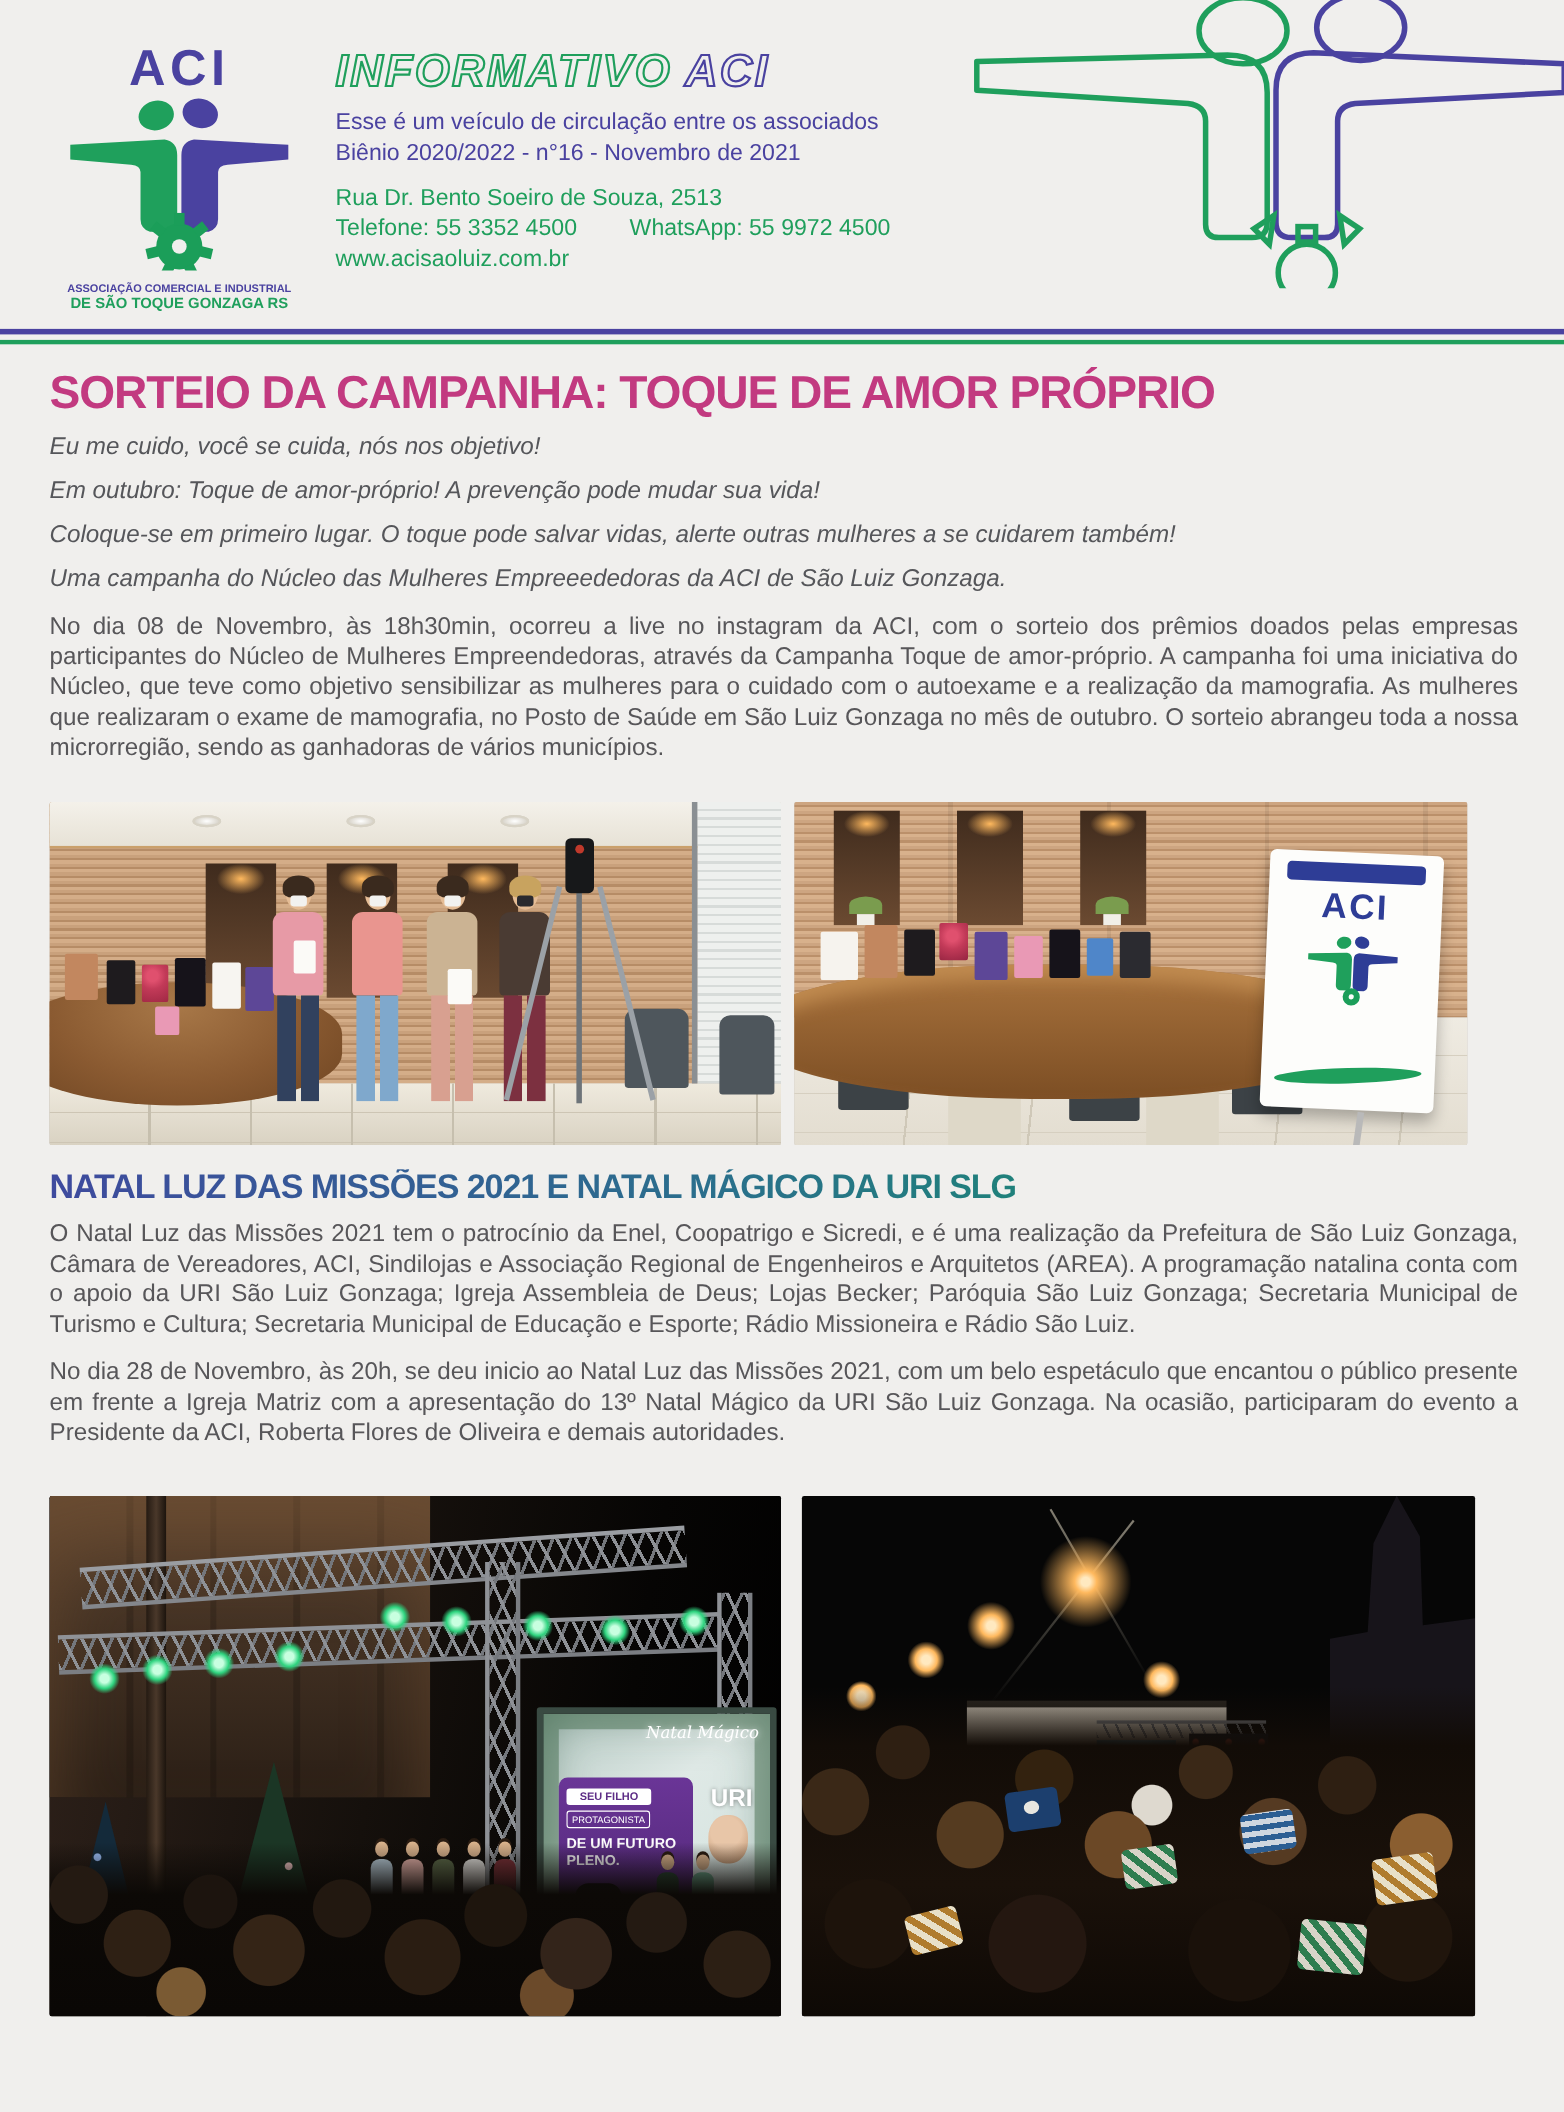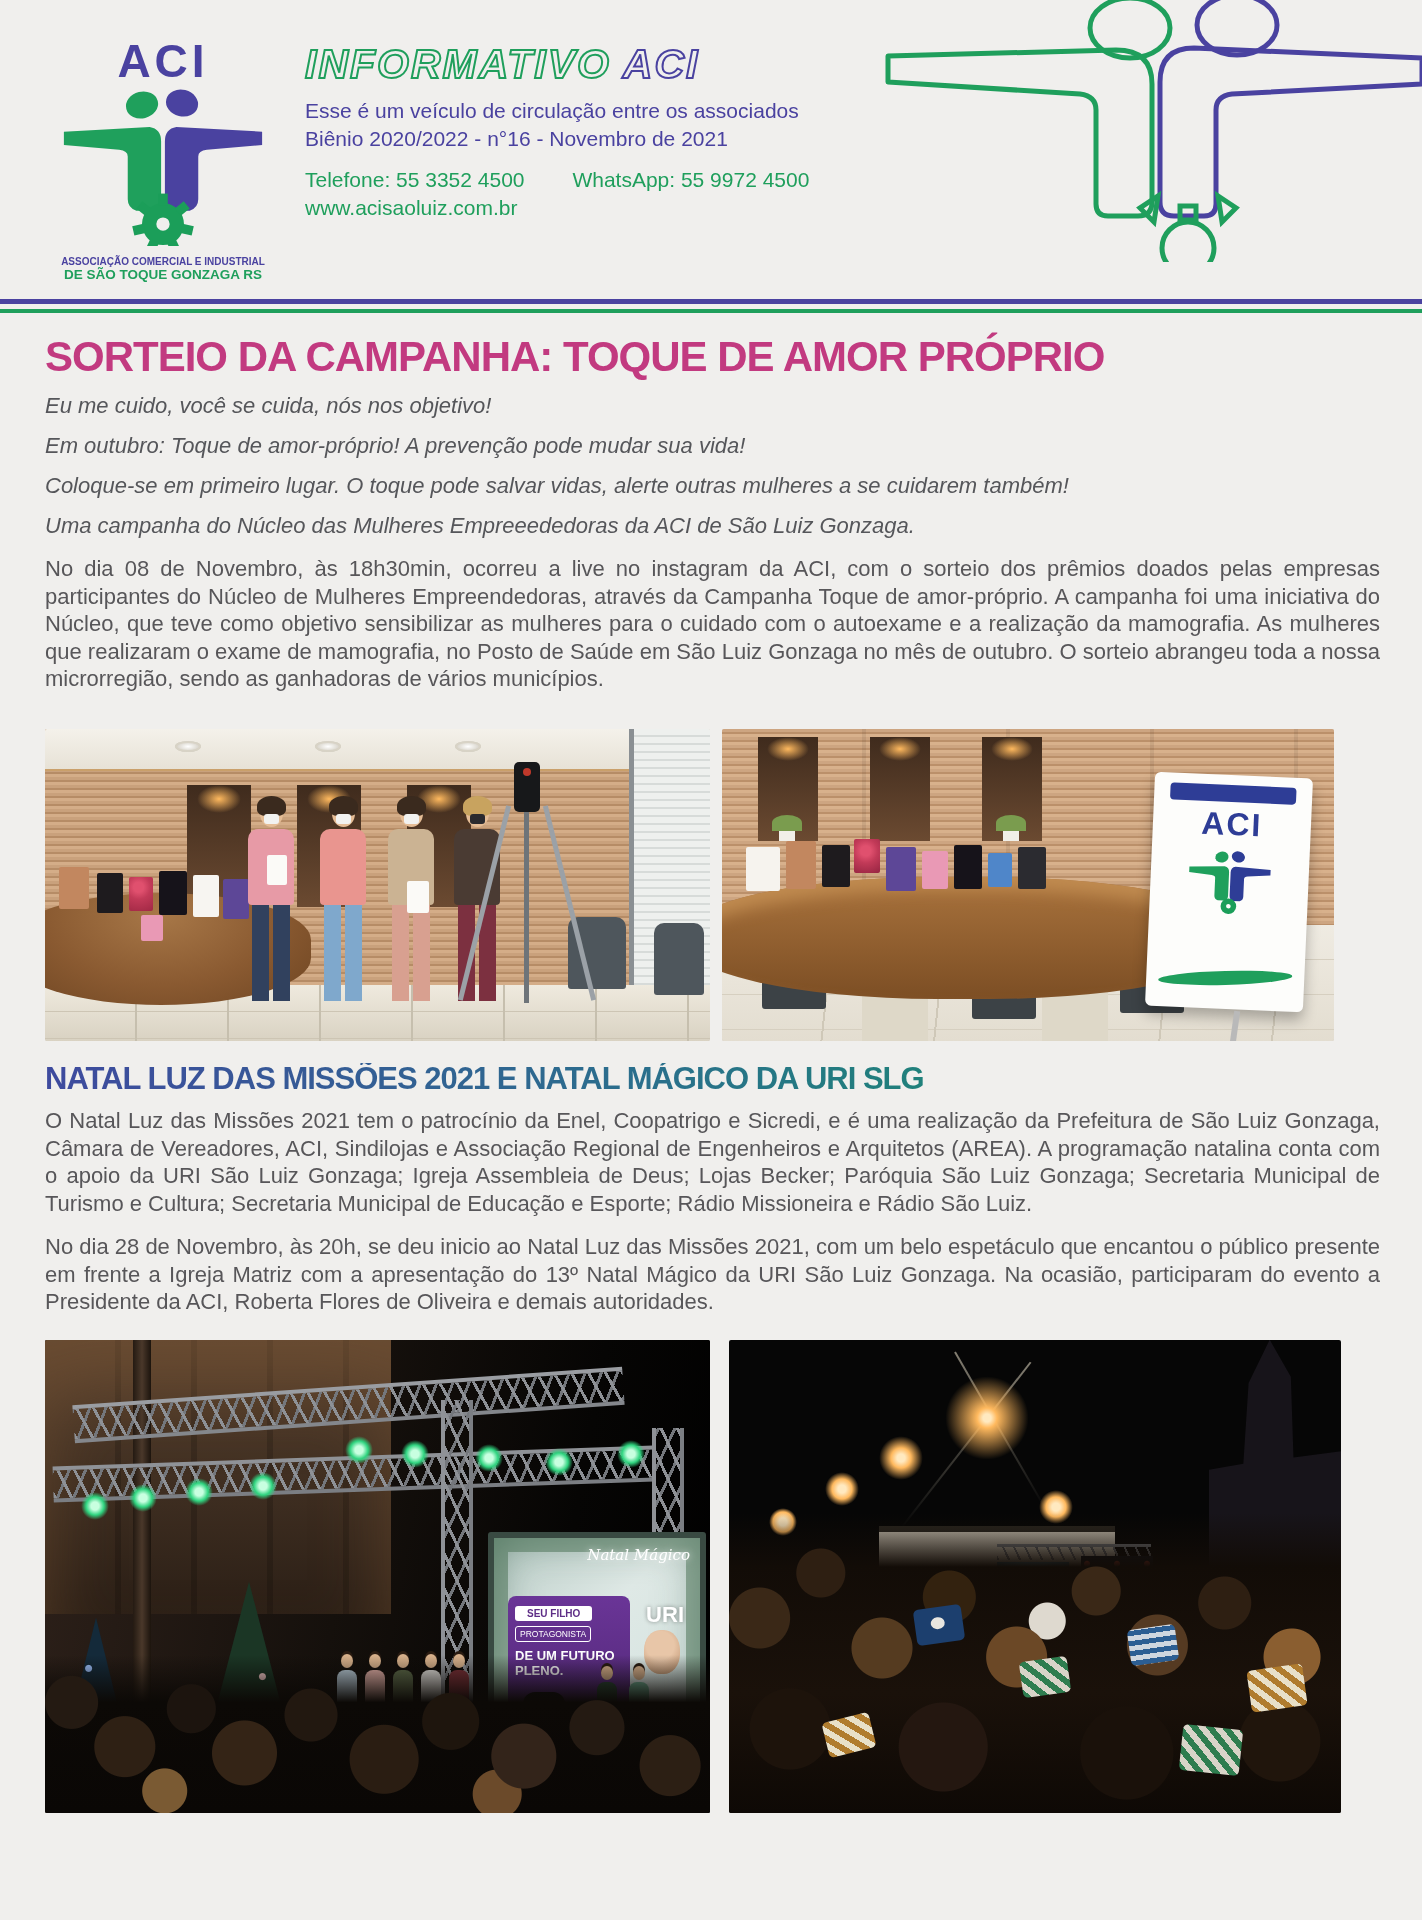--- a/index.html
+++ b/index.html
@@ -37,21 +37,21 @@
   p.body-par{margin:16px 0 0 0;font-size:22px;line-height:27.5px;text-align:justify;color:#575659;}
 
   h2.headline2{margin:22px 0 0 0;font-size:31px;line-height:1.05;font-weight:700;letter-spacing:-1px;
     background:linear-gradient(90deg,#3e4a9e 0%,#2a6f8c 45%,#0f9d5f 100%);
     -webkit-background-clip:text;background-clip:text;color:transparent;}
 
   .photo-row{display:flex;gap:12px;margin-top:36px;}
   .photo{position:relative;flex:none;overflow:hidden;border-radius:2px;background:#cfcac2;}
   .photo-a{width:665px;height:312px;}
   .photo-b{width:612px;height:312px;}
-  .photo-row2{margin-top:24px;gap:19px;}
+  .photo-row2{margin-top:44px;gap:19px;}
   .photo-c{width:665px;height:473px;background:#0a0806;}
   .photo-d{width:612px;height:473px;background:#060606;}
 
   
   .pa-wall{position:absolute;left:0;top:0;right:76px;bottom:56px;
     background:repeating-linear-gradient(180deg,#c9a17c 0 3px,#b68c66 3px 5px,#d4ad88 5px 8px);}
   .pa-ceiling{position:absolute;top:0;left:0;right:0;height:40px;background:linear-gradient(#f4f1ea,#e7e2d6);box-shadow:0 2px 0 #caa06b;}
   .pa-spot{position:absolute;top:12px;width:26px;height:11px;border-radius:50%;background:radial-gradient(#ffffff,#cfcabe 75%);box-shadow:inset 0 0 0 2px #d8d3c6;}
   .pa-niche{position:absolute;top:56px;width:64px;height:122px;background:linear-gradient(#3f2b1d,#6b4a31);}
   .pa-niche::before{content:"";position:absolute;top:0;left:15%;width:70%;height:28px;background:radial-gradient(#ffb95e,rgba(255,185,94,0) 70%);}
@@ -227,20 +227,21 @@
   <div class="masthead">
     <div class="news-title">
       <span class="t-green">INFORMATIVO</span>
       <span class="t-purple">ACI</span>
     </div>
     <div class="mast-sub">
       <div>Esse é um veículo de circulação entre os associados</div>
       <div>Biênio 2020/2022 - n°16 - Novembro de 2021</div>
     </div>
     <div class="mast-contact">
+      <div>Rua Dr. Bento Soeiro de Souza, 2513</div>
       <div>
         <span>Telefone: 55 3352 4500</span>
         <span class="whats">WhatsApp: 55 9972 4500</span>
       </div>
       <div>www.acisaoluiz.com.br</div>
     </div>
   </div>
 
   <svg class="outline-figure" width="564" height="262" viewBox="0 0 564 262" fill="none">
     <ellipse cx="272" cy="28" rx="40" ry="30" stroke="#1f9f5c" stroke-width="5"></ellipse>

